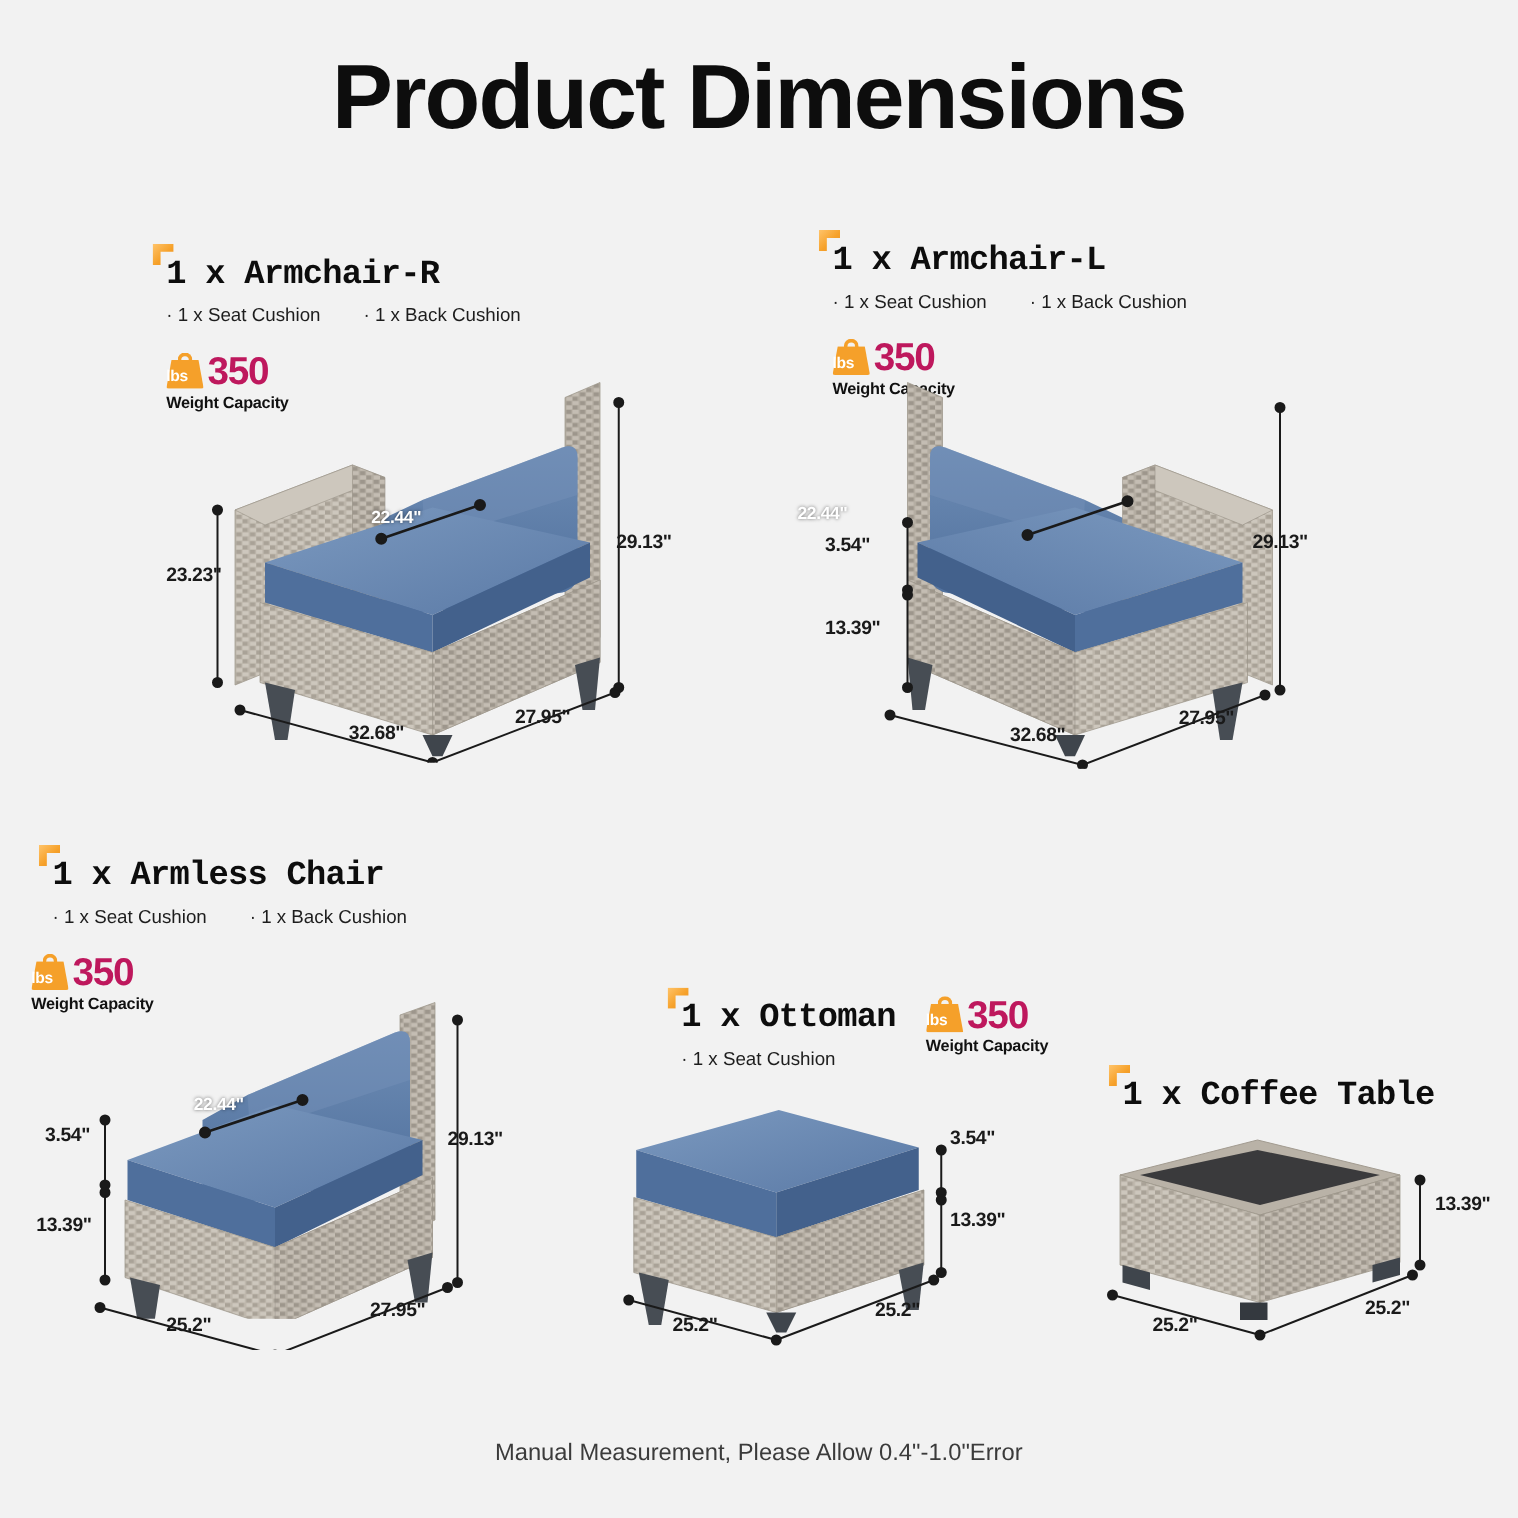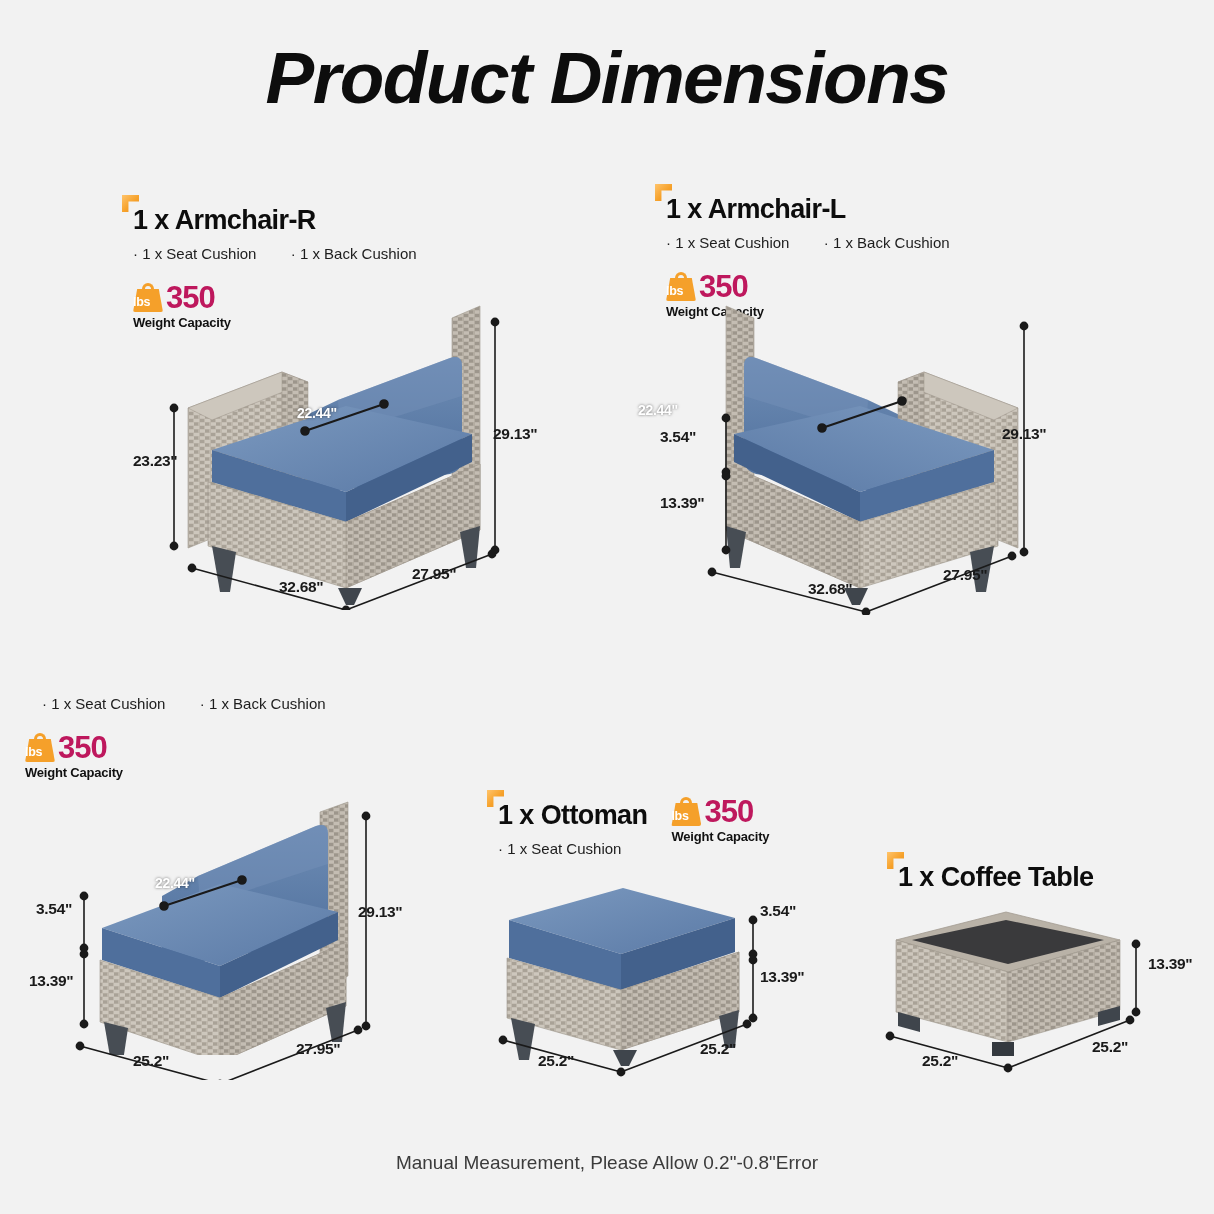--- a/index.html
+++ b/index.html
@@ -17,27 +17,26 @@
 
   
   .main-title {
     position: absolute;
     top: 36px; left: 0; width: 1214px;
     text-align: center;
     font-size: 73px;
     font-weight: 800;
     letter-spacing: -1.5px;
     color: #0d0d0d;
-    font-style: italic;
   }
 
   
   .panel { position: absolute; }
 
-  .head { position: relative; }
+  .head { position: relative; font-family: Liberation Mono, monospace; }
   .corner-mark {
     position: absolute;
     left: -11px; top: -10px;
     width: 17px; height: 17px;
     background: linear-gradient(135deg, #ffc46b 0%, #f6a12a 55%, #e8912a 100%);
     clip-path: polygon(0 0, 100% 0, 100% 38%, 38% 38%, 38% 100%, 0 100%);
   }
   .item-title {
     font-size: 27px;
     font-weight: 800;
@@ -312,20 +311,24 @@
   </svg>
 
   <div class="dim" style="left:660px; top:428px;">3.54"</div>
   <div class="dim" style="left:660px; top:494px;">13.39"</div>
   <div class="dim" style="left:1002px; top:425px;">29.13"</div>
   <div class="dim" style="left:808px; top:580px;">32.68"</div>
   <div class="dim" style="left:943px; top:566px;">27.95"</div>
   <div class="dim-on-img" style="left:638px; top:402px;">22.44"</div>
 
   <div class="panel" style="left:42px; top:686px;">
+    <div class="head">
+      <span class="corner-mark"></span>
+      <div class="item-title">1 x Armless Chair</div>
+    </div>
     <div class="sub-line">
       <span>· 1 x Seat Cushion</span>
       <span class="gap"></span>
       <span>· 1 x Back Cushion</span>
     </div>
     <div class="badge" style="margin-top:20px; margin-left:-17px;">
       <div>
         <div class="badge-row">
           <div class="wt-icon">
             <div class="handle"></div>
@@ -383,21 +386,21 @@
   </svg>
 
   <div class="dim" style="left:36px; top:900px;">3.54"</div>
   <div class="dim" style="left:29px; top:972px;">13.39"</div>
   <div class="dim" style="left:358px; top:903px;">29.13"</div>
   <div class="dim" style="left:133px; top:1052px;">25.2"</div>
   <div class="dim" style="left:296px; top:1040px;">27.95"</div>
   <div class="dim-on-img" style="left:155px; top:875px;">22.44"</div>
 
   <div class="panel" style="left:498px; top:800px;">
-    <div style="display:flex; align-items:flex-start;">
+    <div style="display:flex; align-items:flex-start;margin-left:47px;">
       <div>
         <div class="head">
           <span class="corner-mark"></span>
           <div class="item-title">1 x Ottoman</div>
         </div>
         <div class="sub-line">
           <span>· 1 x Seat Cushion</span>
         </div>
       </div>
       <div class="badge" style="margin-left:24px; margin-top:-4px;">
@@ -485,15 +488,15 @@
         <circle cx="128" cy="168" r="3.6"></circle>
       <line x1="128" y1="168" x2="250" y2="120"></line>
       <circle cx="250" cy="120" r="3.6"></circle>
     </g>
   </svg>
 
   <div class="dim" style="left:1148px; top:955px;">13.39"</div>
   <div class="dim" style="left:922px; top:1052px;">25.2"</div>
   <div class="dim" style="left:1092px; top:1038px;">25.2"</div>
 
-  <div class="footer">Manual Measurement, Please Allow 0.2"-0.8"Error</div>
+  <div class="footer">Manual Measurement, Please Allow 0.4"-1.0"Error</div>
 
 </div>
 
 </body></html>

